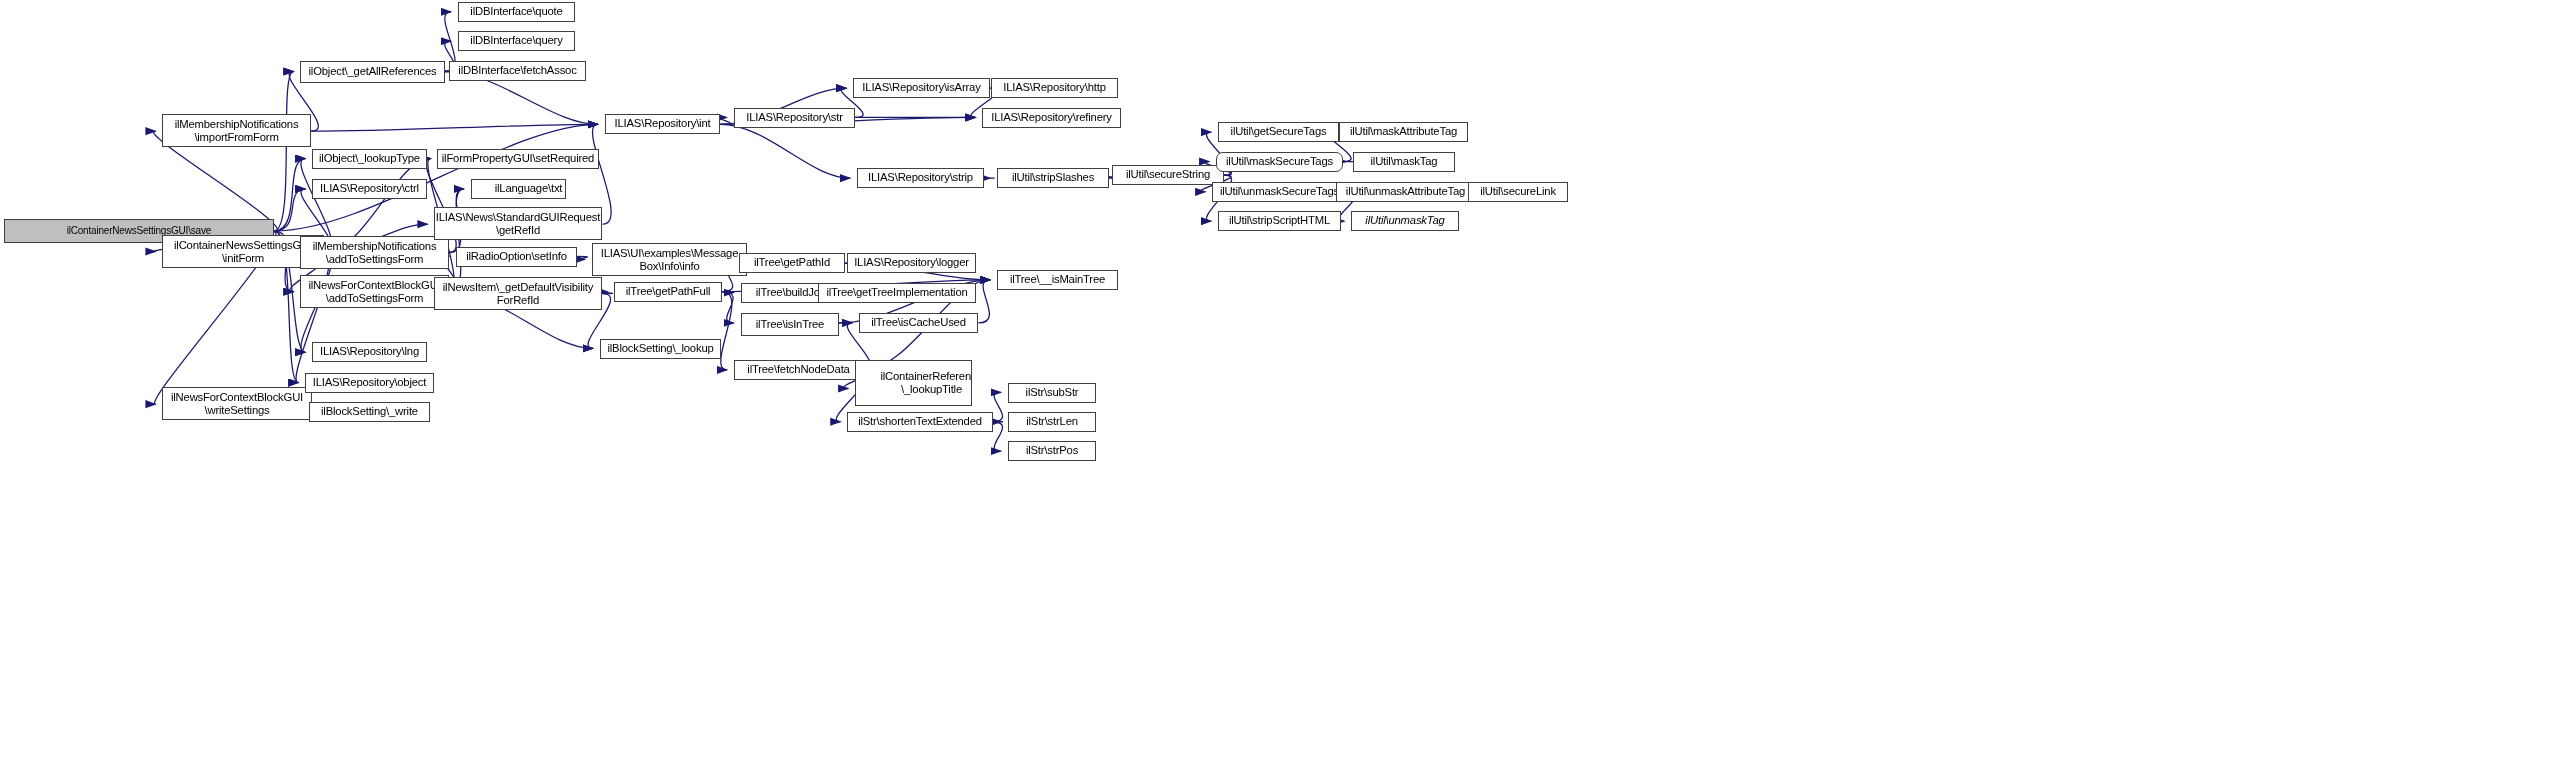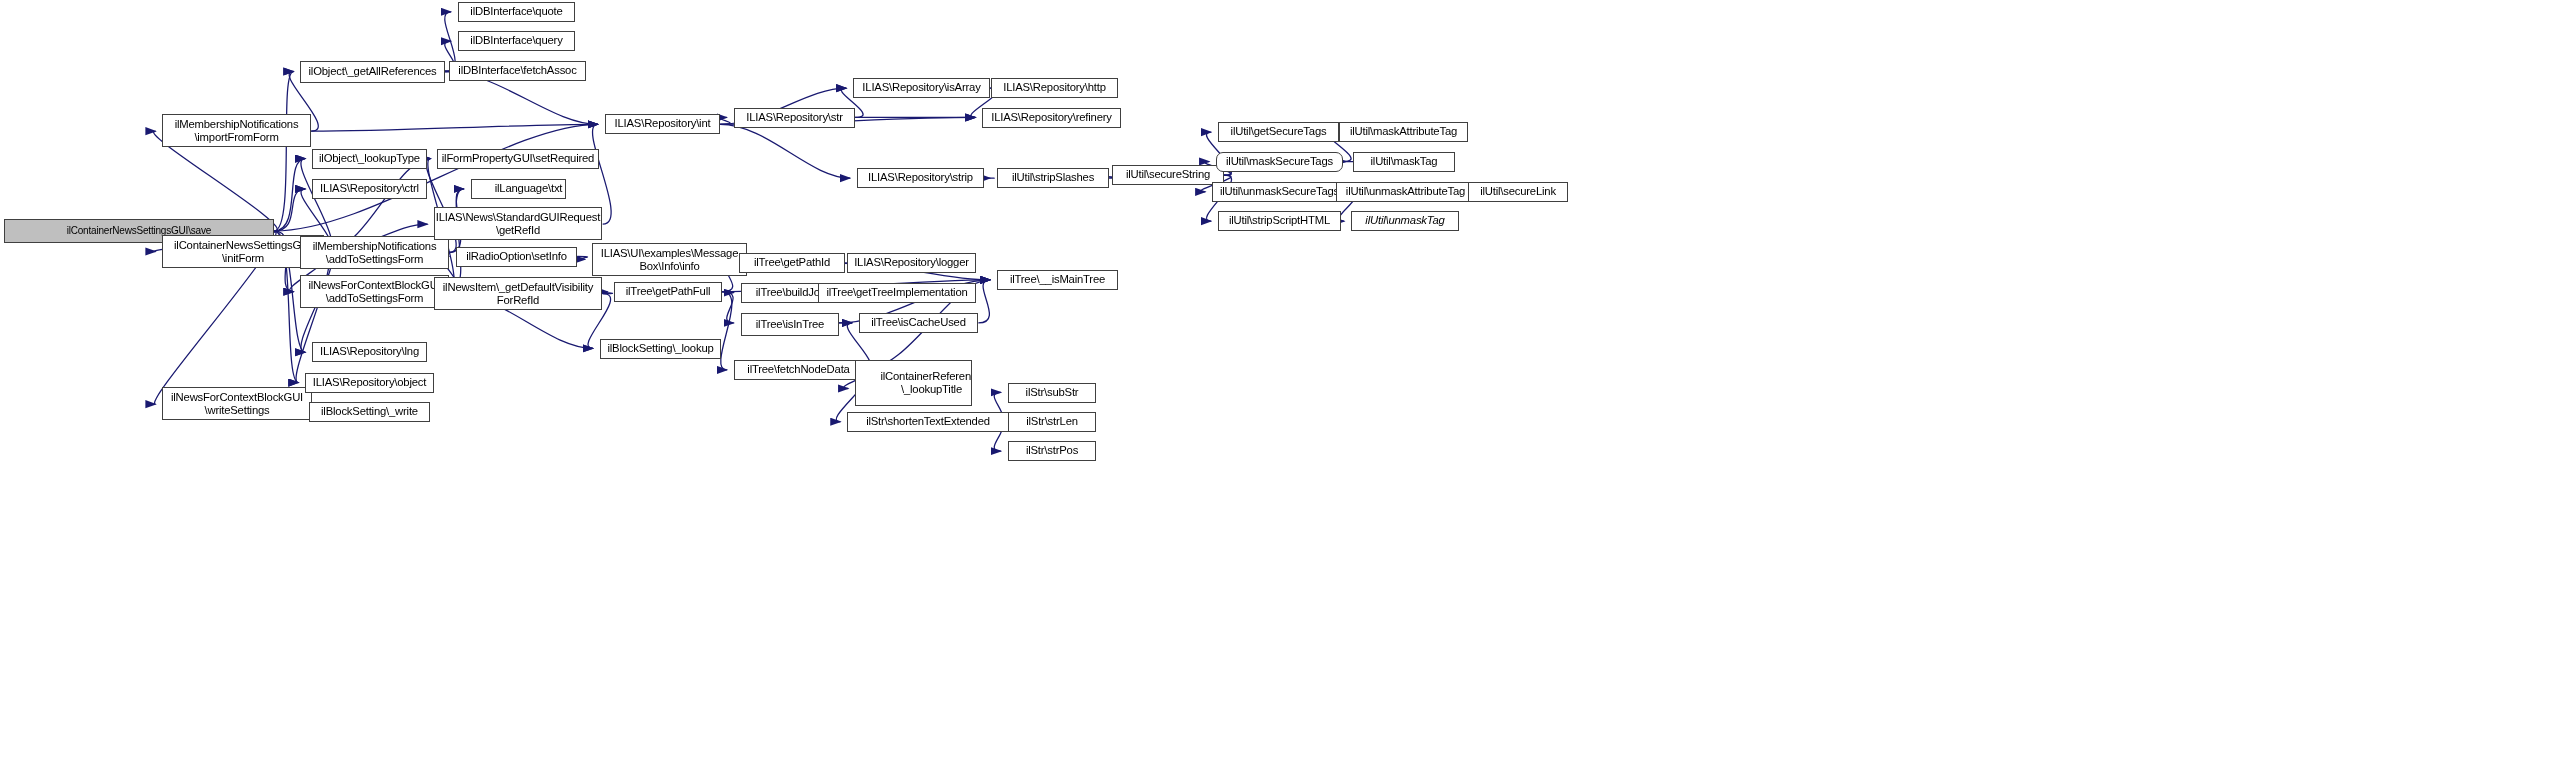--- a/index.html
+++ b/index.html
@@ -168,20 +168,20 @@
       <div class="node n-s" style="left: 1468px; top: 182px; width: 100px; height: 19.6px;">ilUtil\secureLink</div>
       <div class="node n-s" style="left: 739px; top: 253px; width: 106px; height: 19.6px;">ilTree\getPathId</div>
       <div class="node n-s" style="left: 741px; top: 283px; width: 102px; height: 19.6px;">ilTree\buildJoin</div>
       <div class="node n-s" style="left: 741px; top: 313px; width: 98px; height: 23px;">ilTree\isInTree</div>
       <div class="node n-s" style="left: 734px; top: 360px; width: 129px; height: 19.6px;">ilTree\fetchNodeData</div>
       <div class="node n-s" style="left: 847px; top: 253px; width: 129px; height: 19.6px;">ILIAS\Repository\logger</div>
       <div class="node n-s" style="left: 818px; top: 283px; width: 158px; height: 19.6px;">ilTree\getTreeImplementation</div>
       <div class="node n-s" style="left: 859px; top: 313px; width: 119px; height: 19.6px;">ilTree\isCacheUsed</div>
       <div class="node n-s" style="left: 855px; top: 360px; width: 117px; height: 46px; padding-left: 36px;">ilContainerReference
 \_lookupTitle</div>
-      <div class="node n-s" style="left: 847px; top: 412px; width: 162px; height: 19.6px;">ilStr\shortenTextExtended</div>
+      <div class="node n-s" style="left: 847px; top: 412px; width: 146px; height: 19.6px;">ilStr\shortenTextExtended</div>
       <div class="node n-s" style="left: 997px; top: 270px; width: 121px; height: 19.6px;">ilTree\__isMainTree</div>
       <div class="node n-s" style="left: 1008px; top: 383px; width: 88px; height: 19.6px;">ilStr\subStr</div>
       <div class="node n-s" style="left: 1008px; top: 412px; width: 88px; height: 19.6px;">ilStr\strLen</div>
       <div class="node n-s" style="left: 1008px; top: 441px; width: 88px; height: 19.6px;">ilStr\strPos</div>
     </div>
 </div>
 
 
 </body></html>

